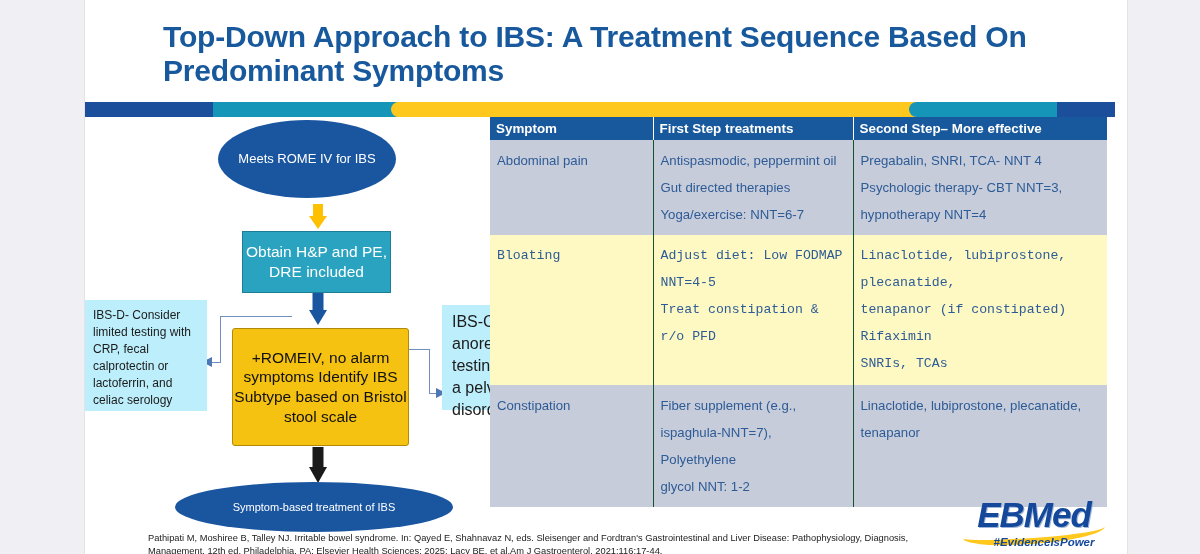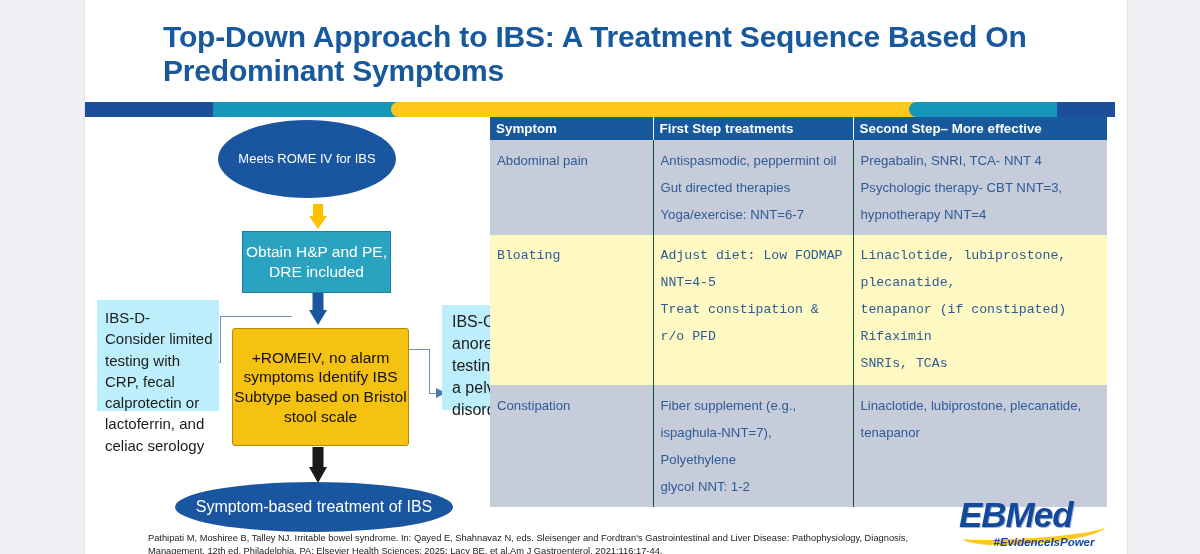--- a/index.html
+++ b/index.html
@@ -38,43 +38,43 @@
     position:absolute;left:0;top:117px;width:1030px;height:437px;
     background:#ffffff;
   }
   
   .ellipse{
     position:absolute;background:#1a56a0;border-radius:50%;
     color:#fff;display:flex;align-items:center;justify-content:center;
     text-align:center;line-height:1.3;
   }
   #node-rome{left:133px;top:3px;width:178px;height:78px;font-size:13px;}
-  #node-outcome{left:90px;top:365px;width:278px;height:50px;font-size:16px;text-align:center;}
+  #node-outcome{left:90px;top:365px;width:278px;height:50px;font-size:11px;text-align:center;}
   
   .teal-box{
     position:absolute;left:157px;top:114px;width:147px;height:60px;
     background:#29a3c0;border:1px solid #1b7e96;color:#fff;
     font-size:15.5px;line-height:1.28;text-align:center;
     display:flex;align-items:center;justify-content:center;
   }
   
   .yellow-box{
     position:absolute;left:147px;top:211px;width:175px;height:116px;
     background:#f5c211;border:1px solid #b08a08;border-radius:3px;
     color:#111;font-size:15.5px;line-height:1.26;text-align:center;
     display:flex;align-items:center;justify-content:center;
   }
   
   .callout{
     position:absolute;background:#bdeefb;color:#1b1b1b;
     box-sizing:border-box;
   }
   #callout-ibsd{
-    left:12px;top:183px;width:122px;height:111px;
-    font-size:15px;line-height:1.42;padding:7px 6px 0 8px;
+    left:0;top:183px;width:122px;height:111px;
+    font-size:12px;line-height:1.42;padding:7px 6px 0 8px;
   }
   #callout-ibsc{
     left:357px;top:188px;width:170px;height:105px;
     font-size:16px;line-height:1.38;padding:6px 8px 0 10px;
   }
   
   .arrow{position:absolute;}
   .arrow .stem{position:absolute;left:50%;transform:translateX(-50%);}
   .arrow .head{
     position:absolute;left:50%;transform:translateX(-50%);
@@ -121,20 +121,21 @@
   .citation{
     position:absolute;left:63px;top:415px;width:800px;
     font-size:9.3px;line-height:1.45;color:#1b1b1b;
   }
   .logo{position:absolute;left:868px;top:378px;width:158px;height:58px;}
   .logo-word{
     position:absolute;left:6px;top:0;width:150px;
     font-size:35px;font-weight:bold;font-style:italic;
     color:#14489a;letter-spacing:-1px;
     text-shadow:1px 1px 0 #9fb6d8;
+    text-align:center;
   }
   .logo-swoosh{
     position:absolute;left:10px;top:26px;width:142px;height:17px;
     border-bottom:6px solid #ffc81e;border-radius:0 0 60% 40%;
     transform:rotate(-3deg);
   }
   .logo-tag{
     position:absolute;left:24px;top:41px;width:134px;
     font-size:11.5px;font-weight:bold;font-style:italic;color:#14489a;
     text-align:center;

